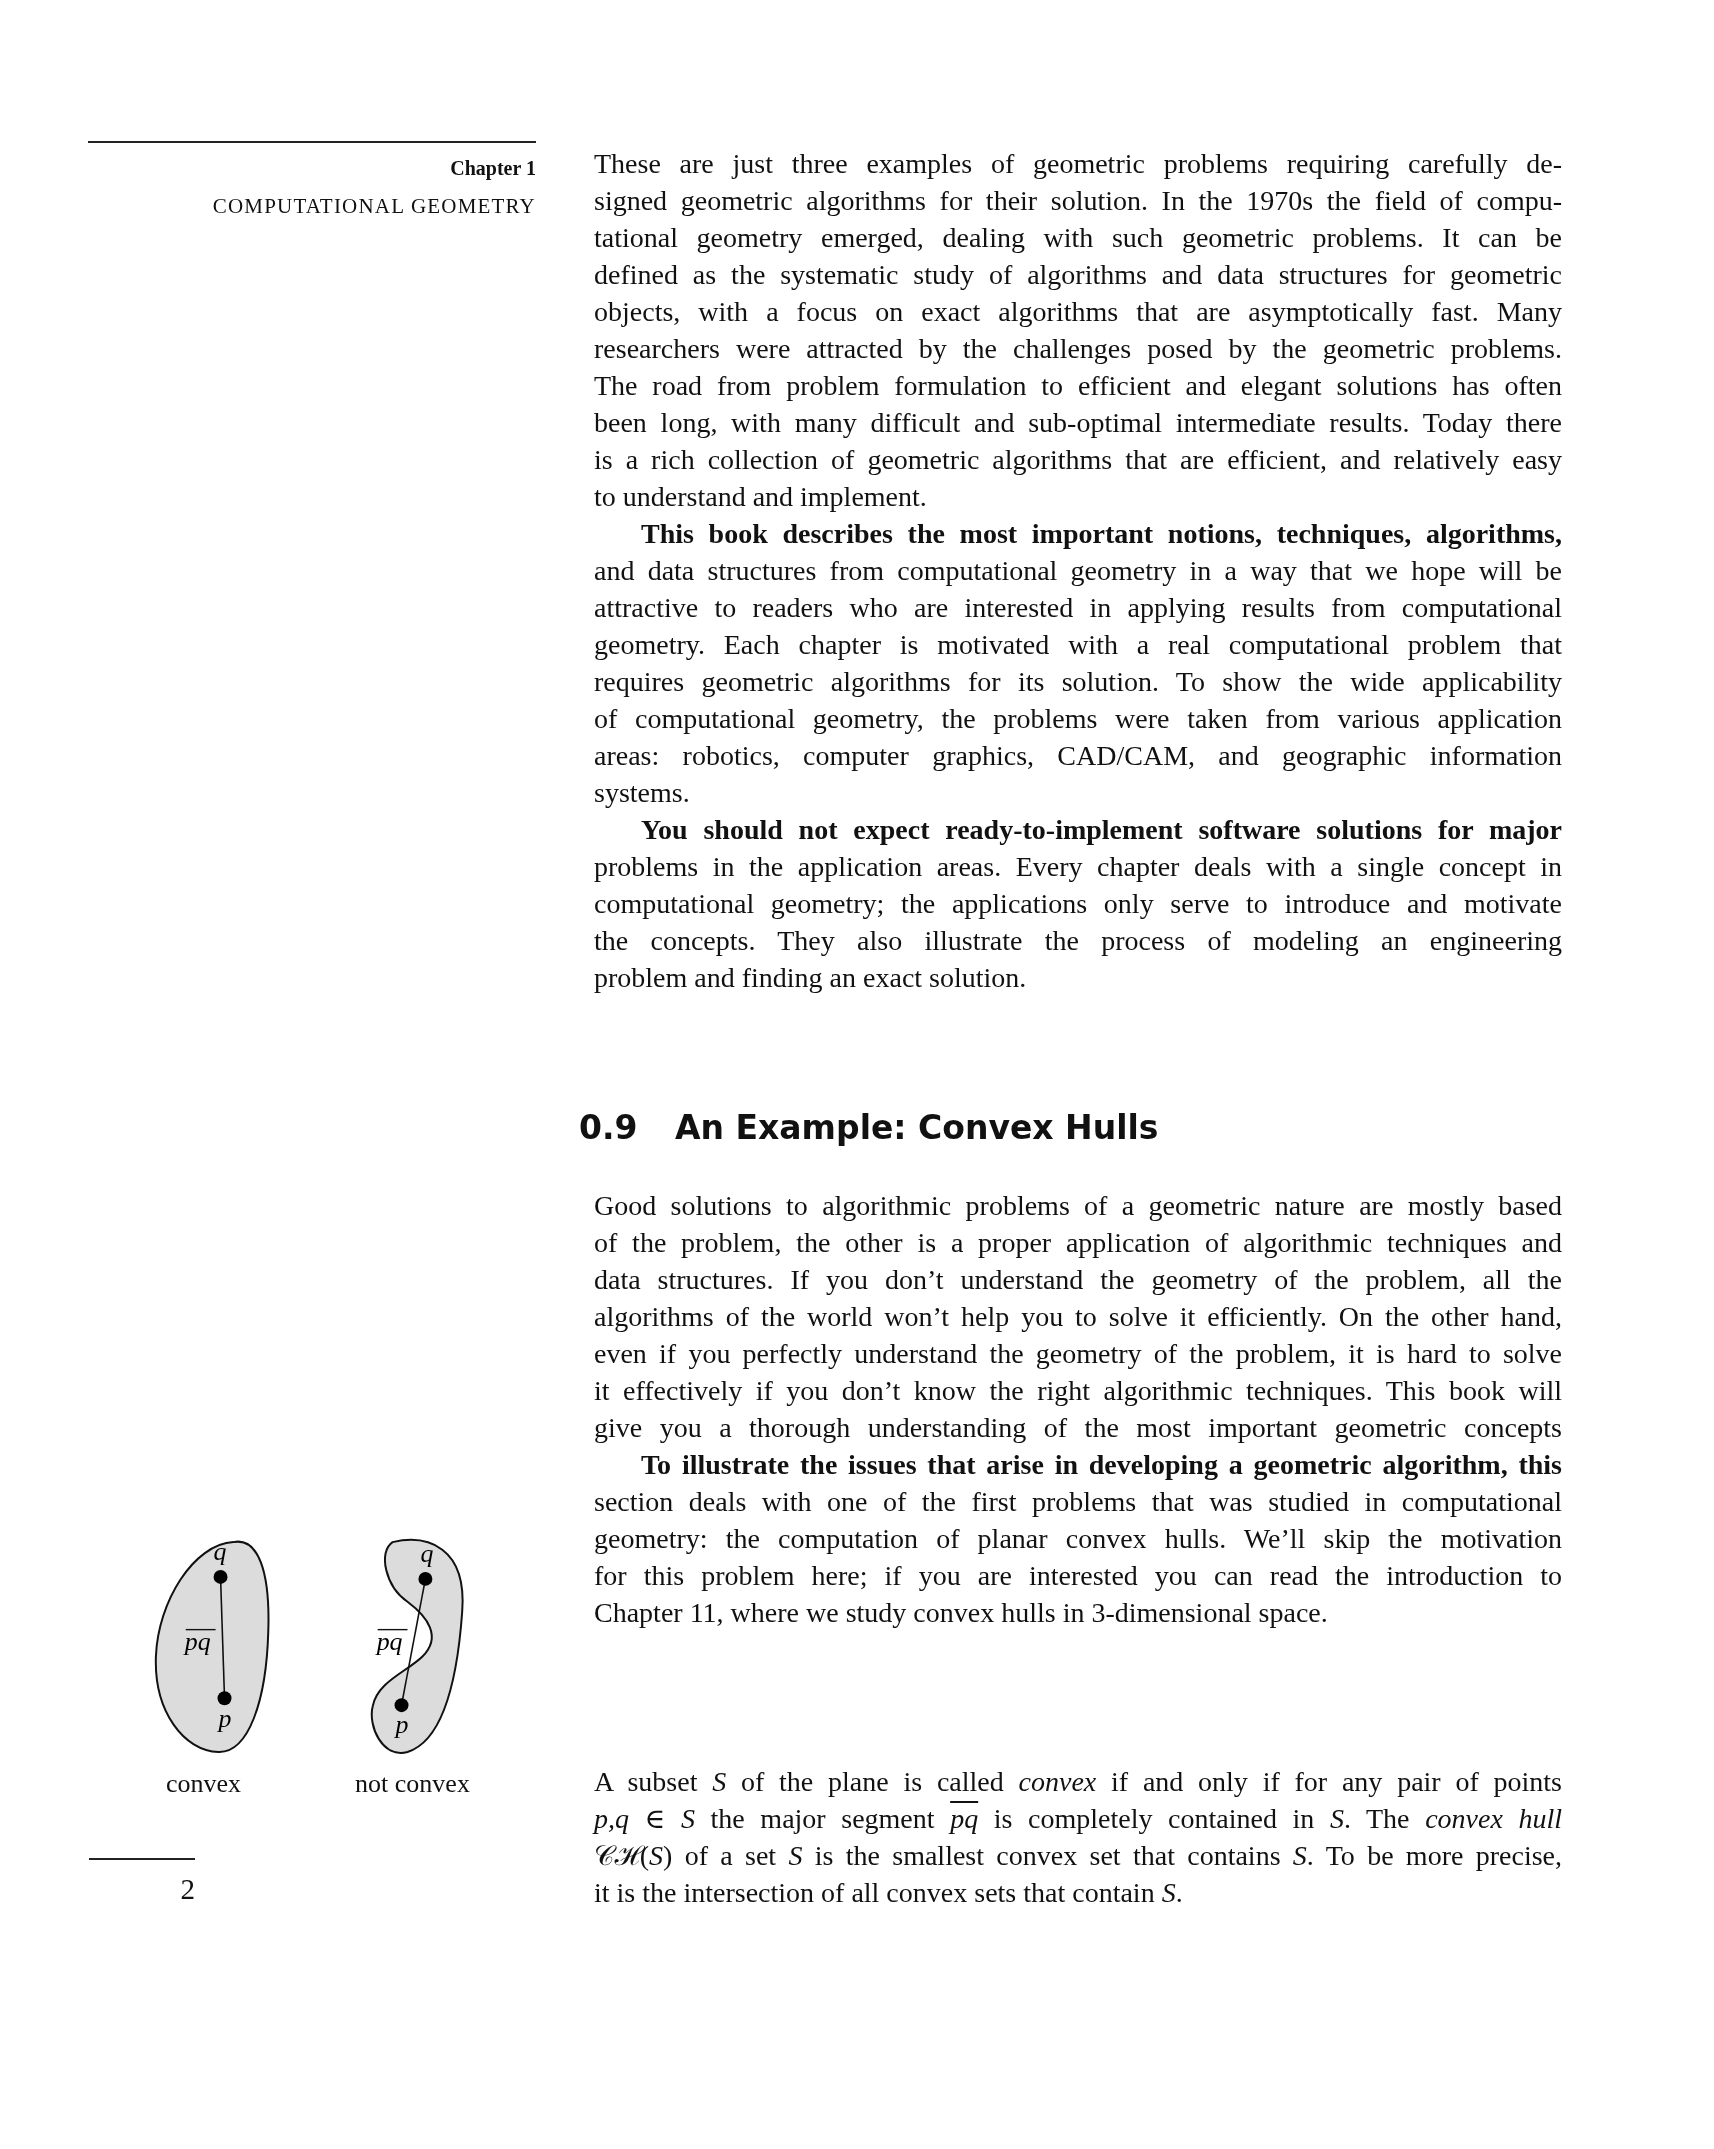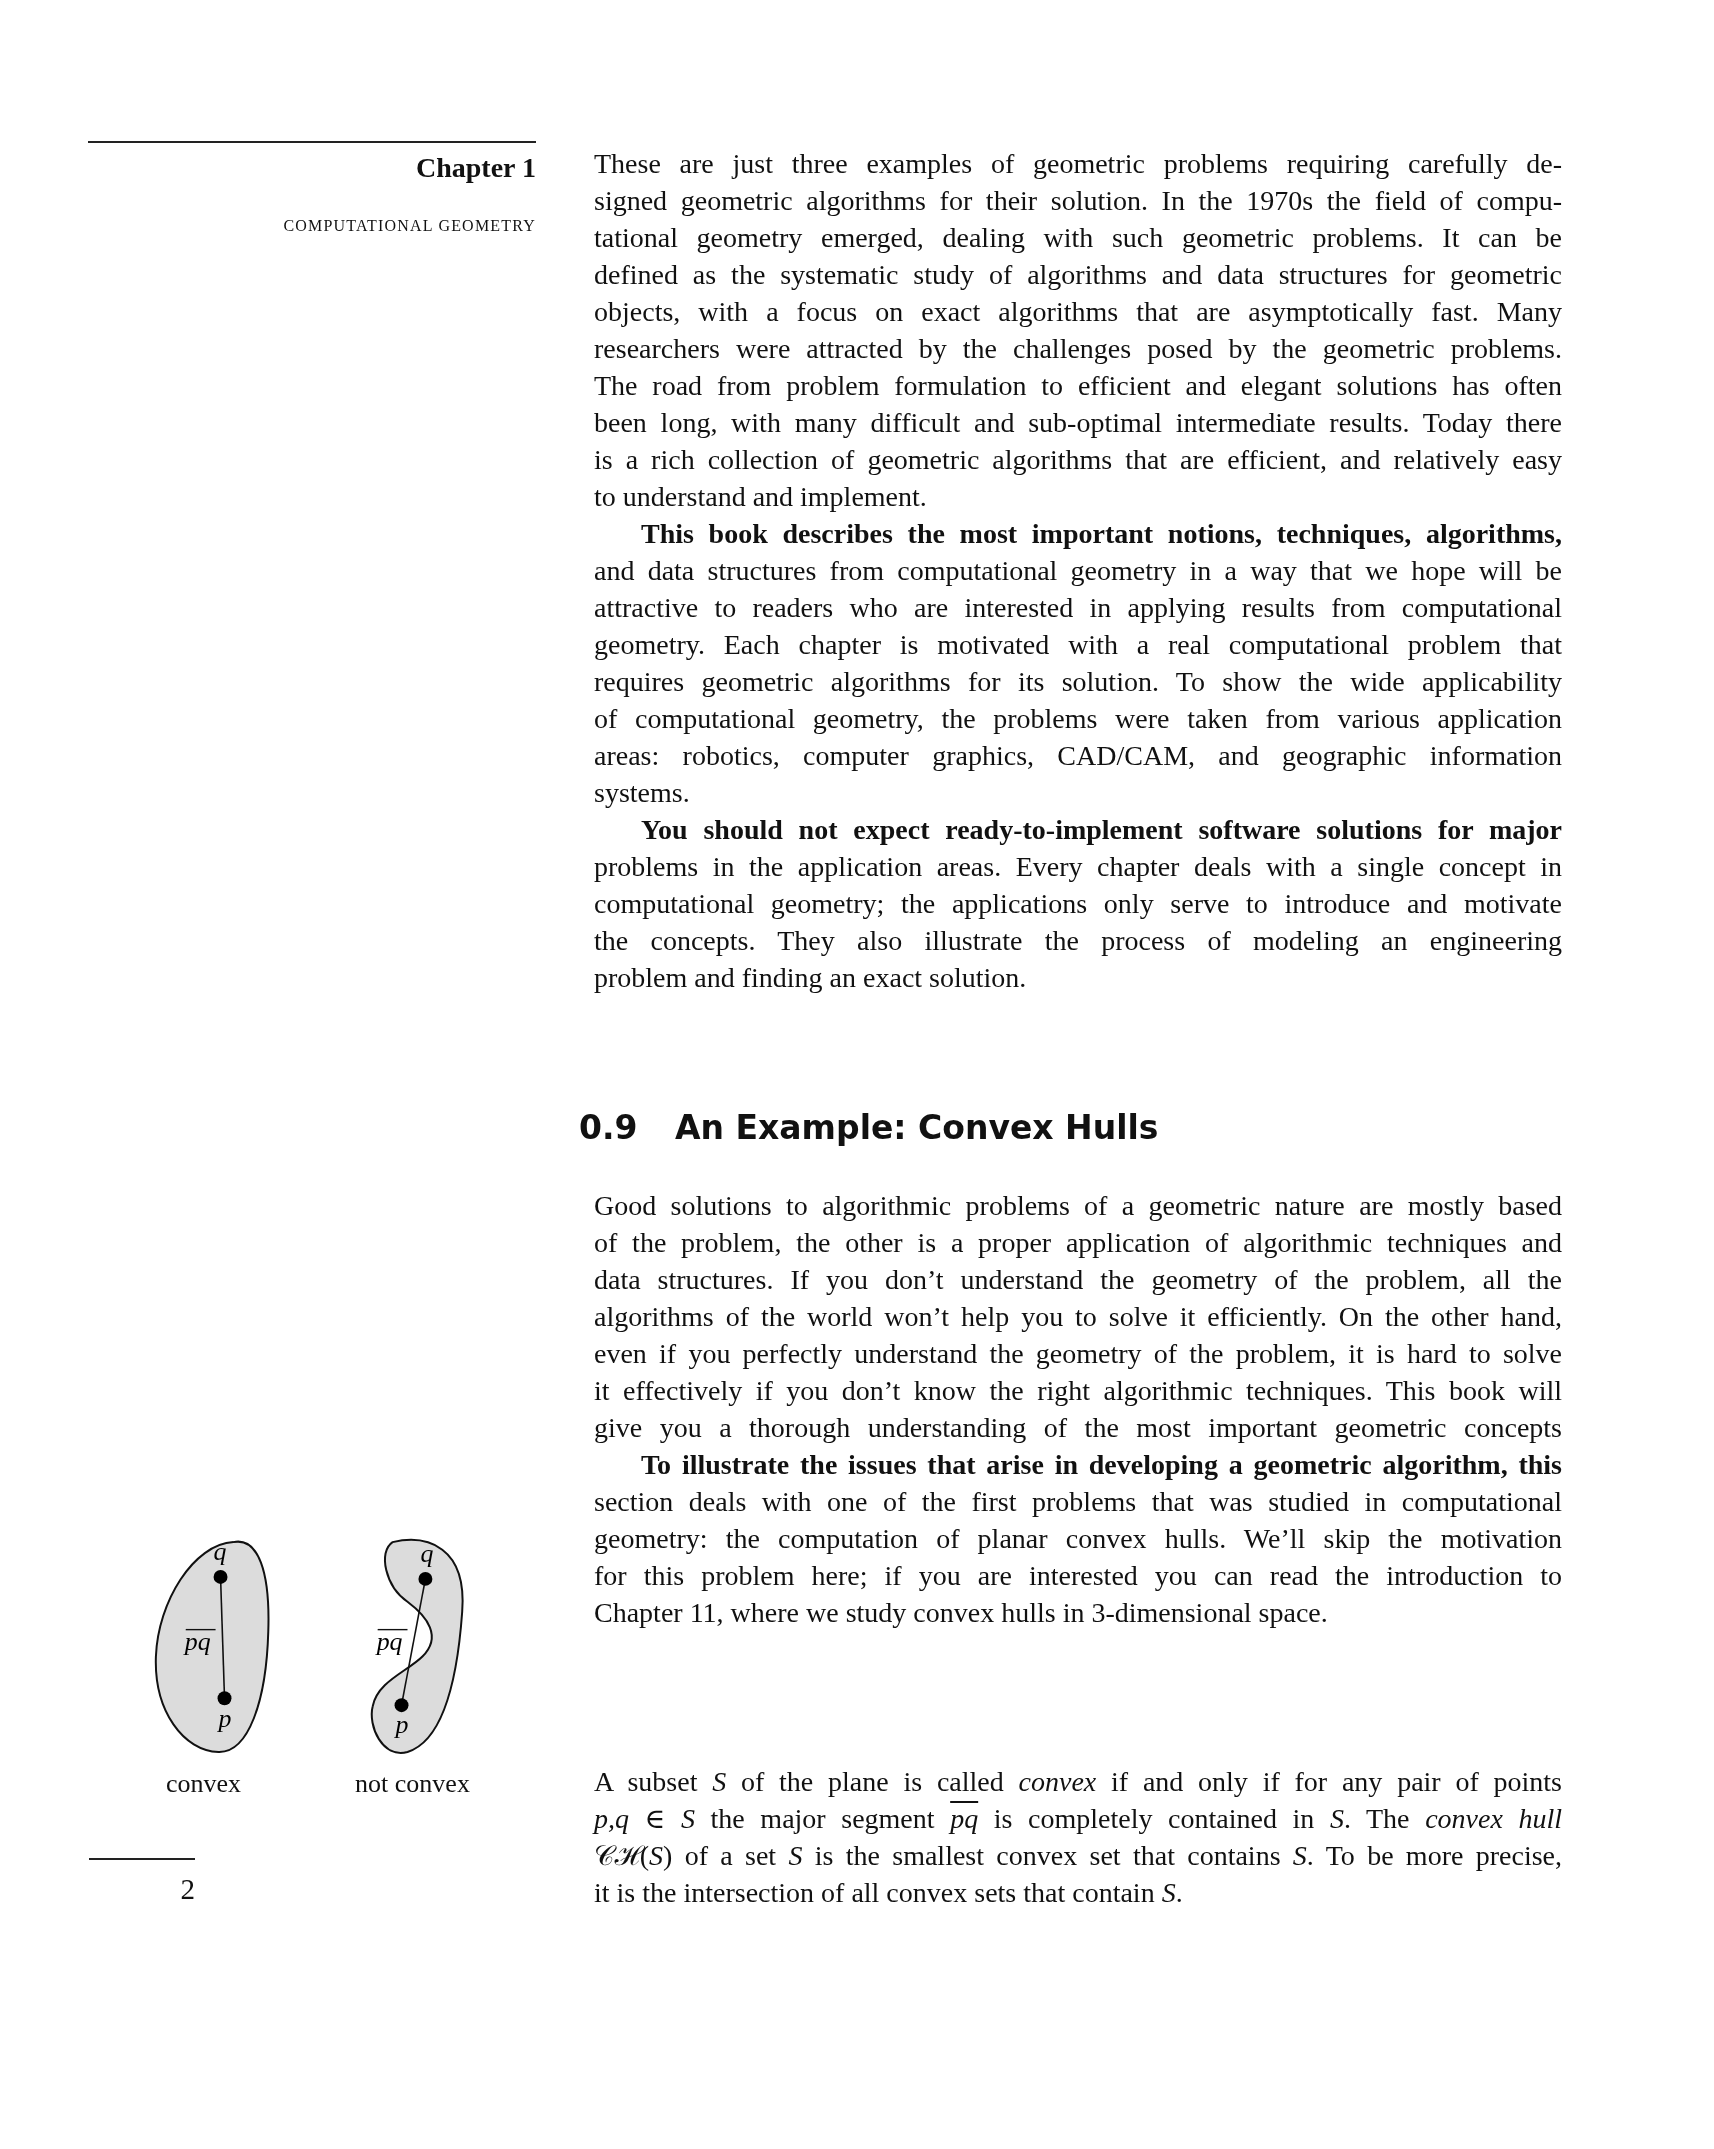--- a/index.html
+++ b/index.html
@@ -1,21 +1,21 @@
 <!DOCTYPE html>
 <html><head>
 <meta charset="utf-8">
 <style>
   html, body { margin: 0; padding: 0; background: #ffffff; }
   body { width: 1714px; height: 2149px; position: relative; overflow: hidden;
          font-family: "Liberation Serif", "DejaVu Serif", serif; color: #111; }
   .rule { position: absolute; height: 2px; background: #222; }
   .margin-right { position: absolute; text-align: right; white-space: nowrap; }
-  #chapter-label { left: 88px; width: 448px; top: 149px; font-size: 28px; font-weight: bold; line-height: 38px; }
-  #chapter-title { left: 88px; width: 448px; top: 187px; font-size: 16px; letter-spacing: 1.2px; line-height: 38px; margin-top: 20px; }
+  #chapter-label { left: 88px; width: 448px; top: 149px; font-size: 20px; font-weight: bold; line-height: 38px; }
+  #chapter-title { left: 88px; width: 448px; top: 187px; font-size: 21px; letter-spacing: 1.2px; line-height: 38px; }
   .body-col { position: absolute; left: 579px; width: 983px; }
   .line { height: 37px; line-height: 37px; font-size: 28px; white-space: nowrap;
           text-align: justify; text-align-last: justify; margin-left: 15px; }
   .line.last { text-align-last: left; }
   .line.indent { padding-left: 47px; font-weight: bold; }
   .line span.it { font-style: italic; }
   #section-heading { position: absolute; left: 579px; top: 1106px; font-family: "DejaVu Sans", sans-serif;
                      font-weight: bold; font-size: 33px; line-height: 44px; white-space: nowrap; }
   #section-number { display: inline-block; width: 96px; }
   .fig-label { position: absolute; font-size: 26px; text-align: center; white-space: nowrap; }

